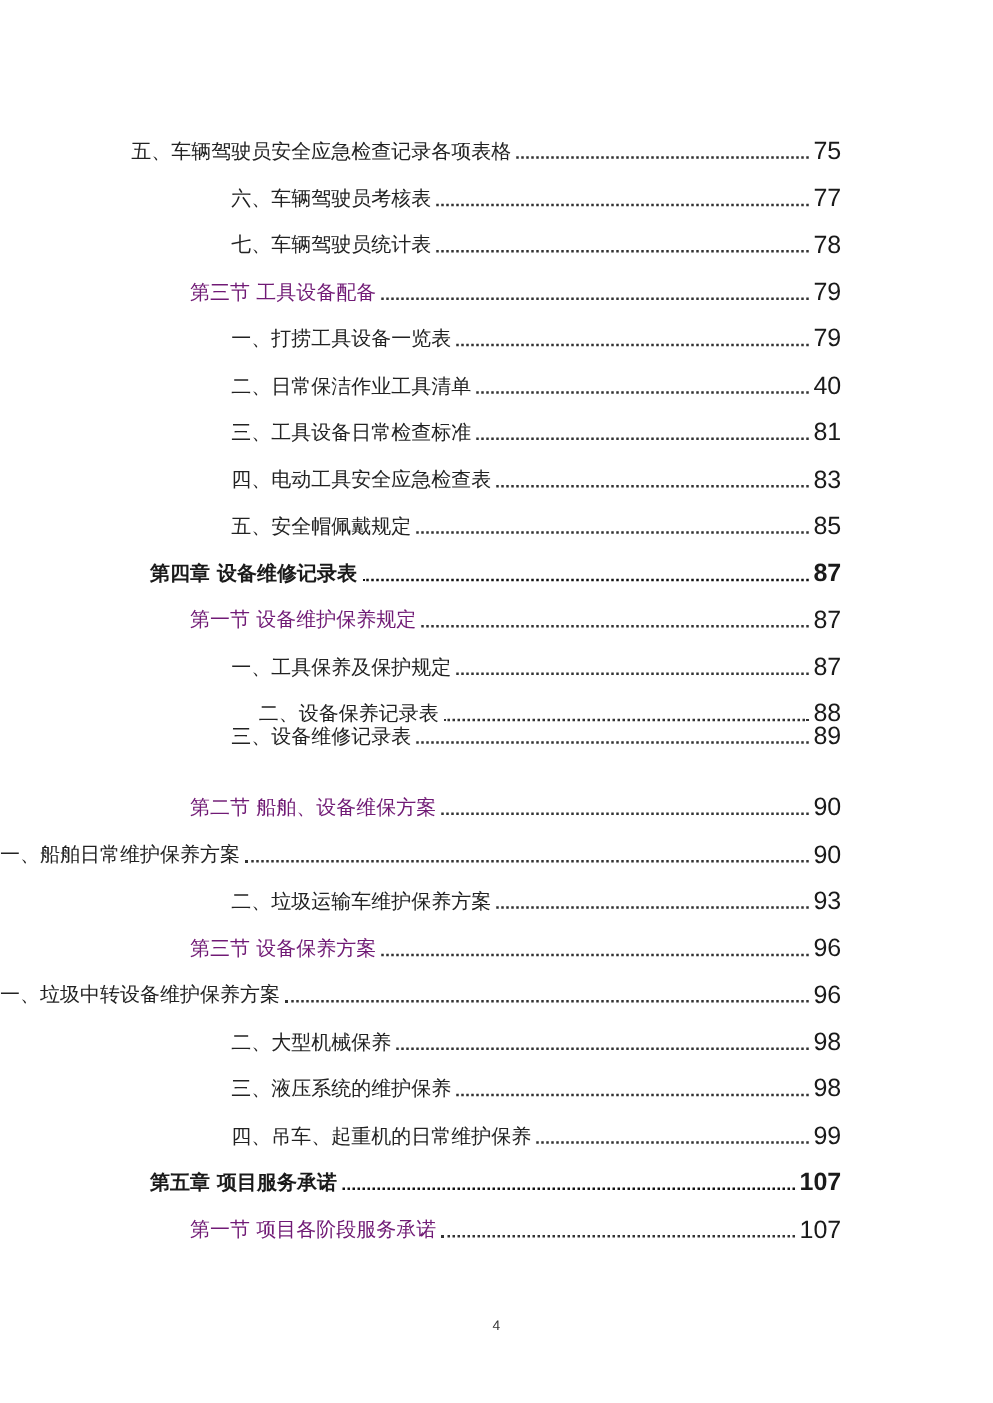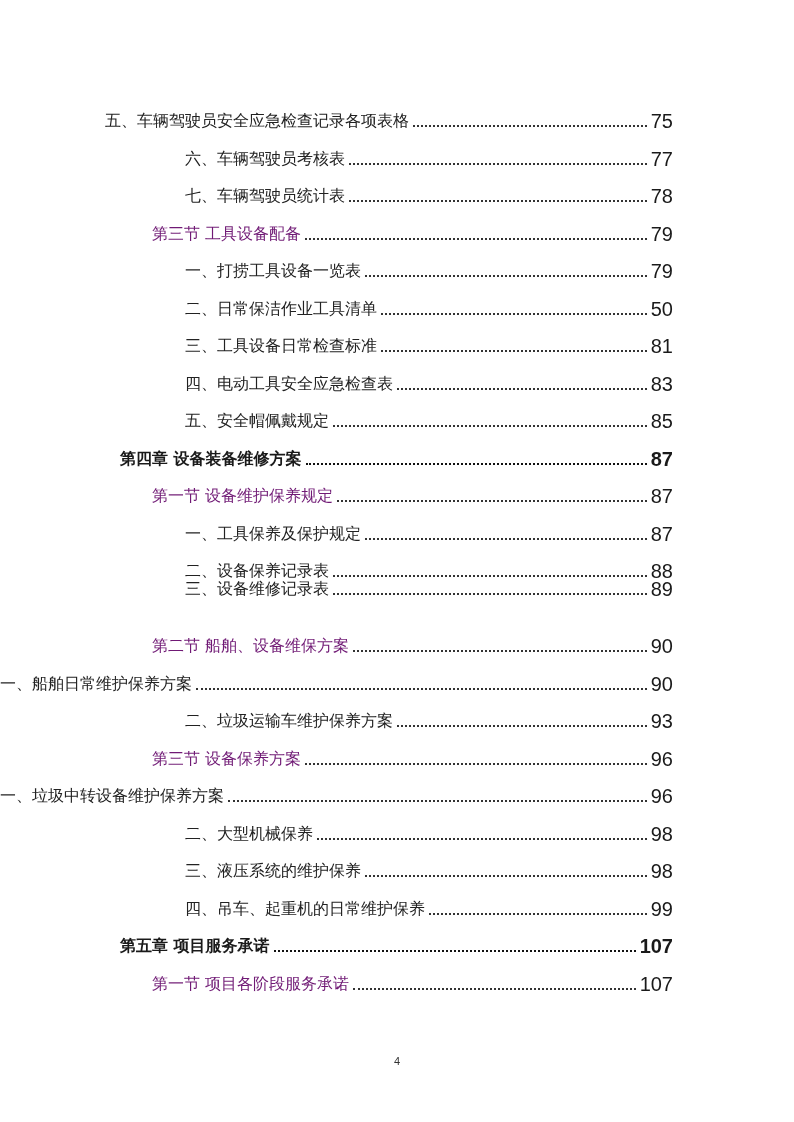--- a/index.html
+++ b/index.html
@@ -44,53 +44,53 @@
     <span class="pg" style="margin-right:121px;">79</span>
   </div>
   <div class="row lvl-item" style="top:258px;">
     <span class="lbl" style="margin-left:185px;">一、打捞工具设备一览表</span>
     <span class="dots"></span>
     <span class="pg" style="margin-right:121px;">79</span>
   </div>
   <div class="row lvl-item" style="top:296px;">
     <span class="lbl" style="margin-left:185px;">二、日常保洁作业工具清单</span>
     <span class="dots"></span>
-    <span class="pg" style="margin-right:121px;">50</span>
+    <span class="pg" style="margin-right:121px;">40</span>
   </div>
   <div class="row lvl-item" style="top:333px;">
     <span class="lbl" style="margin-left:185px;">三、工具设备日常检查标准</span>
     <span class="dots"></span>
     <span class="pg" style="margin-right:121px;">81</span>
   </div>
   <div class="row lvl-item" style="top:371px;">
     <span class="lbl" style="margin-left:185px;">四、电动工具安全应急检查表</span>
     <span class="dots"></span>
     <span class="pg" style="margin-right:121px;">83</span>
   </div>
   <div class="row lvl-item" style="top:408px;">
     <span class="lbl" style="margin-left:185px;">五、安全帽佩戴规定</span>
     <span class="dots"></span>
     <span class="pg" style="margin-right:121px;">85</span>
   </div>
   <div class="row lvl-chap" style="top:446px;">
-    <span class="lbl" style="margin-left:120px;">第四章  设备装备维修方案</span>
+    <span class="lbl" style="margin-left:120px;">第四章  设备维修记录表</span>
     <span class="dots"></span>
     <span class="pg" style="margin-right:121px;">87</span>
   </div>
   <div class="row lvl-sec" style="top:483px;">
     <span class="lbl" style="margin-left:152px;">第一节  设备维护保养规定</span>
     <span class="dots"></span>
     <span class="pg" style="margin-right:121px;">87</span>
   </div>
   <div class="row lvl-item" style="top:521px;">
     <span class="lbl" style="margin-left:185px;">一、工具保养及保护规定</span>
     <span class="dots"></span>
     <span class="pg" style="margin-right:121px;">87</span>
   </div>
-  <div class="row lvl-item" style="top:558px;">
+  <div class="row lvl-item" style="top:558px;padding-left:22px;">
     <span class="lbl" style="margin-left:185px;">二、设备保养记录表</span>
     <span class="dots"></span>
     <span class="pg" style="margin-right:121px;">88</span>
   </div>
   <div class="row lvl-item" style="top:576px;text-align:right;">
     <span class="lbl" style="margin-left:185px;">三、设备维修记录表</span>
     <span class="dots"></span>
     <span class="pg" style="margin-right:121px;">89</span>
   </div>
   <div class="row lvl-sec" style="top:633px;">

